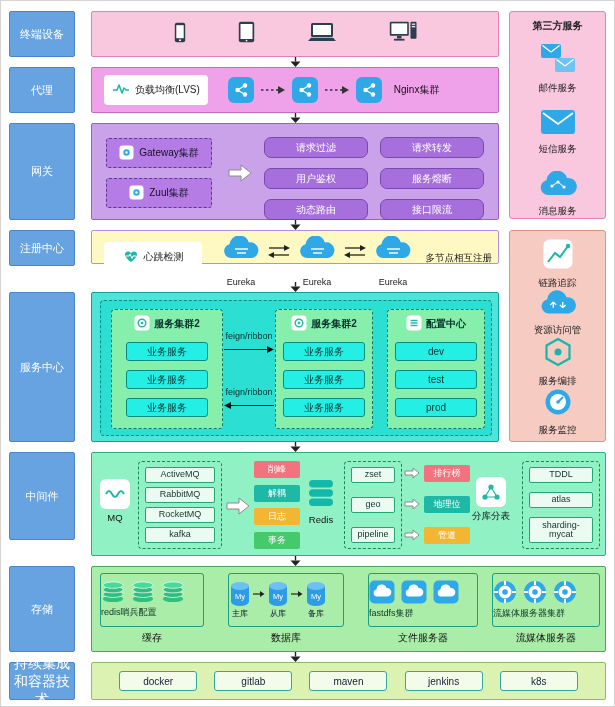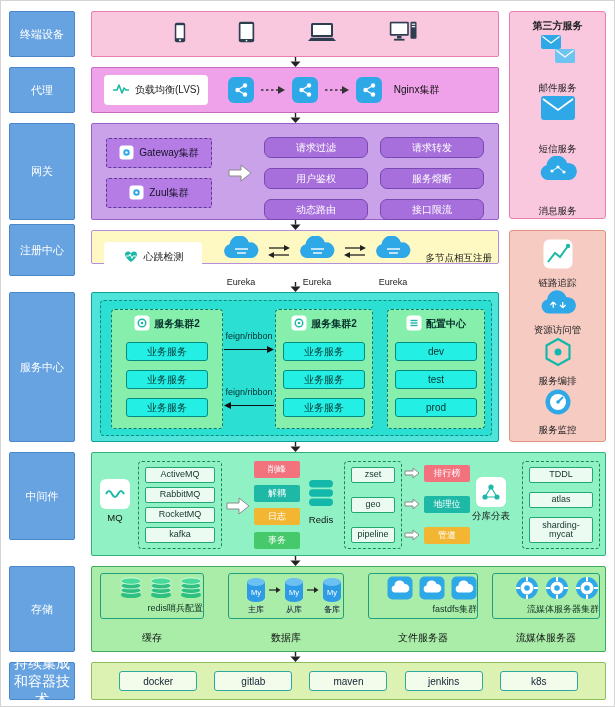--- a/index.html
+++ b/index.html
@@ -2,21 +2,21 @@
 <html><head>
 <meta charset="utf-8">
 <style>
   *{margin:0;padding:0;box-sizing:border-box}
   body{font-family:"Liberation Sans",sans-serif;background:#fff}
   .canvas{position:relative;width:615px;height:707px;background:#fff;border:1px solid #d4d4d4;overflow:hidden}
 
   
   .side-label{position:absolute;left:8px;width:66px;background:#66A3E0;border:1px solid #4a86c8;border-radius:2px;
     color:#fff;font-size:11px;display:flex;align-items:center;justify-content:center;text-align:center;line-height:1.3;padding:2px}
-  .sl1{top:10px;height:46px}.sl2{top:66px;height:46px}.sl3{top:122px;height:97px}.sl4{top:223px;height:52px}
+  .sl1{top:10px;height:46px}.sl2{top:66px;height:46px}.sl3{top:122px;height:97px}.sl4{top:229px;height:36px}
   .sl5{top:291px;height:150px}.sl6{top:451px;height:88px}.sl7{top:565px;height:86px}.sl8{top:661px;height:38px;font-size:14px}
 
   
   .mrow{position:absolute;left:90px;border-radius:2px}
   .w-narrow{width:408px}.w-wide{width:515px}
 
   .row1{top:10px;height:46px;background:#F9C7DE;border:1px solid #E87FB0;display:flex;align-items:center;justify-content:center;gap:52px}
   .row2{top:66px;height:46px;background:#EFA2EA;border:1px solid #C46CC0;display:flex;align-items:center;gap:6px;padding-left:12px}
   .row3{top:122px;height:97px;background:#C9A2E9;border:1px solid #9A60C8}
   .row4{top:229px;height:34px;background:#fef9c3;border:1px solid #B48FDD}
@@ -72,38 +72,38 @@
   .mw-item.tall{height:26px;padding:12px 2px}
   .fa6{position:absolute;left:134px;top:42px;line-height:0}
   .effects{position:absolute;left:162px;top:8px;height:88px;display:flex;flex-direction:column;justify-content:space-between}
   .chip{width:46px;height:17px;border-radius:2px;color:#fff;font-size:9px;display:flex;align-items:center;justify-content:center}
   .sm-arrow{position:absolute;left:312px;line-height:0}
   .sa1{top:13px}.sa2{top:44px}.sa3{top:75px}
   .res{position:absolute;left:332px;width:46px}
   .r1{top:12px}.r2{top:43px}.r3{top:74px}
 
   
-  .st-sec{position:absolute;top:6px;height:46px;border:1px solid #1F9E7E;border-radius:3px;display:flex;flex-direction:column;align-items:flex-end;justify-content:center;gap:3px}
+  .st-sec{position:absolute;top:6px;height:54px;border:1px solid #1F9E7E;border-radius:3px;display:flex;flex-direction:column;align-items:flex-start;justify-content:center;gap:3px}
   .s-cache{left:8px;width:104px}.s-db{left:136px;width:116px}.s-files{left:276px;width:110px}.s-stream{left:400px;width:108px}
   .st-icons{display:flex;gap:6px;align-items:flex-end;line-height:0}
   .st-cap{font-size:9px;color:#113322}
   .st-footer{position:absolute;top:64px;font-size:10px;color:#111;text-align:center}
   .f-cache{left:8px;width:104px}.f-db{left:136px;width:116px}.f-files{left:276px;width:110px}.f-stream{left:400px;width:108px}
   .db-row{display:flex;align-items:center;gap:2px}
   .db-node{display:flex;flex-direction:column;align-items:center;gap:1px;font-size:8px;color:#113}
   .db-arrow{line-height:0;margin-bottom:12px}
 
   
   .ci-item{width:78px;height:20px;background:#F3FBEA;border:1px solid #2FA8A0;border-radius:3px;font-size:10px;color:#123;display:flex;align-items:center;justify-content:center}
 
   
   .right-box{position:absolute;left:508px;width:97px;border-radius:3px;display:flex;flex-direction:column;align-items:center}
   .tp{top:10px;height:208px;background:#F9C7DE;border:1px solid #E87FB0;padding-top:7px}
   .tp-title{font-size:10px;font-weight:bold;color:#222}
-  .tp-item{display:flex;flex-direction:column;align-items:center;gap:4px;flex:1;justify-content:space-between}
+  .tp-item{display:flex;flex-direction:column;align-items:center;gap:4px;flex:1;justify-content:flex-end}
   .tp-item span.lbl{font-size:9.5px;color:#222}
   .ops{top:229px;height:212px;background:#F5CBC2;border:1px solid #E09480;padding:8px 0}
 </style>
 </head>
 <body>
 
 <div class="canvas">
 
   <div class="side-label sl1">终端设备</div>
   <div class="side-label sl2">代理</div>

